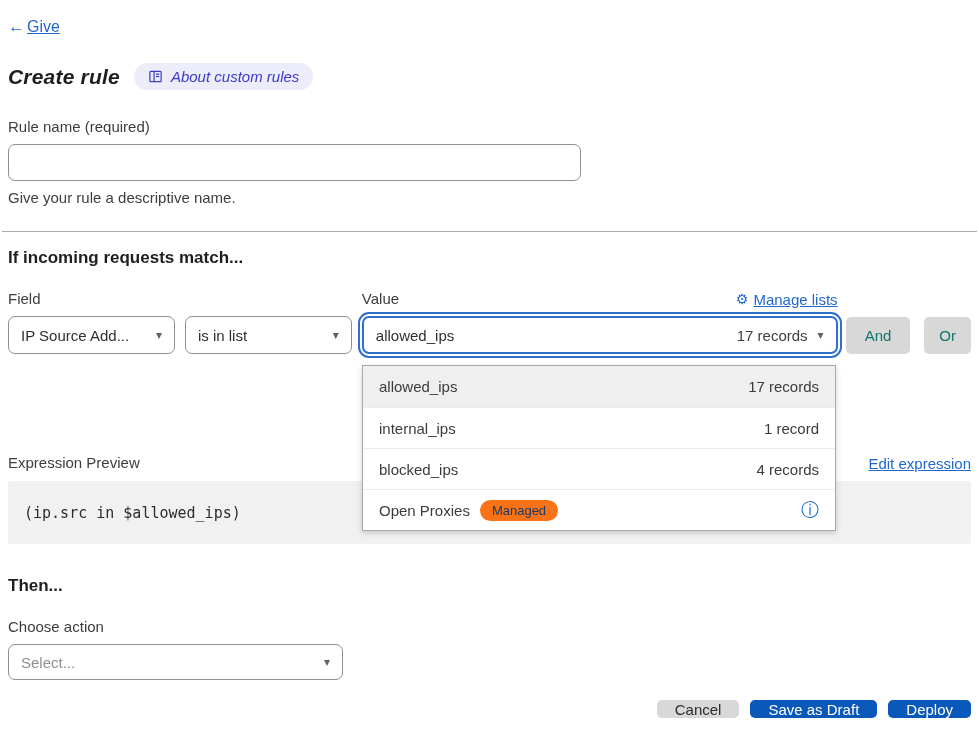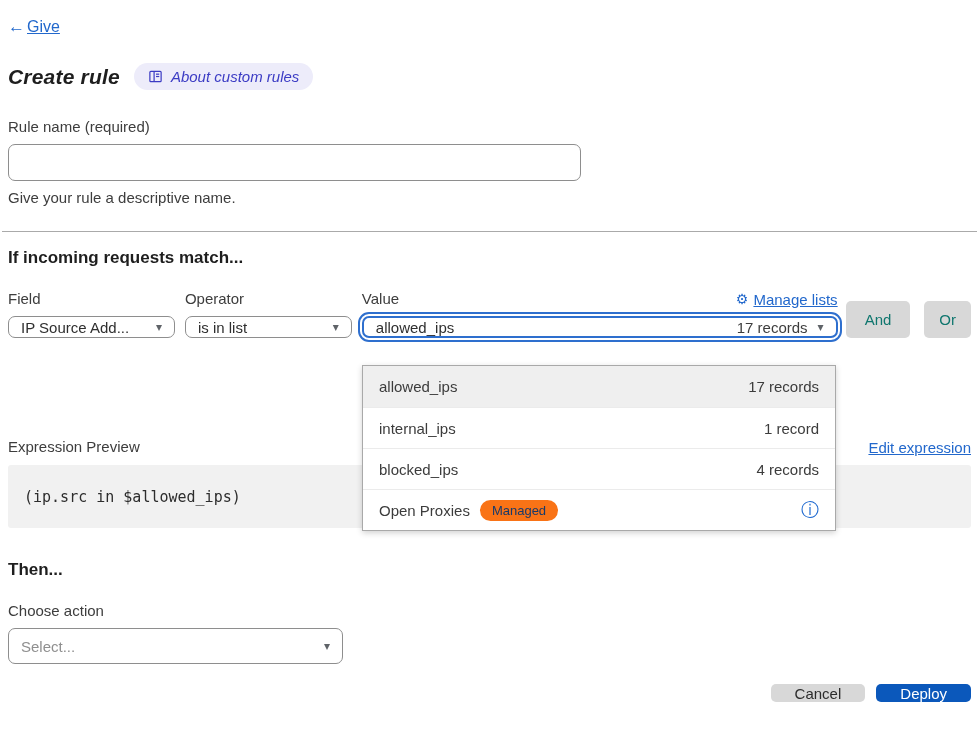--- a/index.html
+++ b/index.html
@@ -31,21 +31,21 @@
   .match-heading { margin-top:16px; }
 
   
   .builder { position:relative; margin-top:22px; }
   .cond-grid { display:flex; align-items:flex-end; }
   .col { display:flex; flex-direction:column; }
   .field-col { width:167px; }
   .op-col { width:167px; margin-left:10px; }
   .value-col { width:476px; margin-left:10px; }
   .col-label-row { margin-bottom:8px; height:18px; display:flex; justify-content:space-between; align-items:center; }
-  .select { height:22px; width:100%; border:1px solid #8e8e8e; border-radius:7px; background:#fff; display:flex; align-items:center; justify-content:space-between; padding:0 12px; font-size:15px; color:#2f2f2f; font-family:inherit; cursor:pointer; text-align:left; }
+  .select { height:38px; width:100%; border:1px solid #8e8e8e; border-radius:7px; background:#fff; display:flex; align-items:center; justify-content:space-between; padding:0 12px; font-size:15px; color:#2f2f2f; font-family:inherit; cursor:pointer; text-align:left; }
   .chevron { color:#5f6368; font-size:12px; margin-left:10px; flex:none; }
   .value-select { border:2px solid #2e6fce; outline:2px solid #2e6fce; outline-offset:2px; }
   .value-right { display:flex; align-items:center; color:#3d3d3d; }
   .manage-link { color:#2268cc; font-size:15px; display:inline-flex; align-items:center; gap:5px; text-decoration:none; cursor:pointer; }
   .manage-text { text-decoration:underline; }
   .gear-icon { font-size:14px; text-decoration:none; }
   .conj { display:flex; align-items:center; align-self:flex-end; height:38px; }
   .conj-btn { height:37px; background:#d8d8d8; border:none; border-radius:5px; font-size:15px; color:#0f766e; font-family:inherit; cursor:pointer; }
   .and-btn { margin-left:8px; padding:0 19px; }
   .or-btn { margin-left:14px; padding:0 15px; }
@@ -64,21 +64,21 @@
   .expr-box { margin-top:9px; background:#f1f1f1; border-radius:3px; height:63px; display:flex; align-items:center; padding:0 16px; font-family:"DejaVu Sans Mono", monospace; font-size:15px; color:#2d2d2d; }
 
   
   .then-heading { margin-top:32px; }
   .choose-label { margin-top:22px; }
   .action-select { margin-top:8px; width:335px; height:36px; }
   .placeholder { color:#8f8f8f; }
 
   
   .footer { margin-top:20px; display:flex; justify-content:flex-end; gap:11px; }
-  .btn { height:18px; border:none; border-radius:5px; font-size:15px; padding:0 24px; font-family:inherit; cursor:pointer; }
+  .btn { height:18px; border:none; border-radius:5px; font-size:15px; padding:0 18px; font-family:inherit; cursor:pointer; }
   .btn-gray { background:#d8d8d8; color:#2c2c2c; }
   .btn-blue { background:#0b58bb; color:#ffffff; }
 </style>
 </head>
 <body>
 
 <div class="content">
 
   <div class="back-row">
     <a class="back-link">
@@ -117,23 +117,20 @@
         <div class="col-label-row">
           <span class="field-label">Field</span>
         </div>
         <button class="select">
           <span>IP Source Add...</span>
           <span class="chevron">▾</span>
         </button>
       </div>
 
       <div class="col op-col">
-        <div class="col-label-row">
-          <span class="field-label">Operator</span>
-        </div>
         <button class="select">
           <span>is in list</span>
           <span class="chevron">▾</span>
         </button>
       </div>
 
       <div class="col value-col">
         <div class="col-label-row">
           <span class="field-label">Value</span>
           <a class="manage-link">
@@ -195,16 +192,17 @@
 
   <div class="section-heading then-heading">Then...</div>
   <div class="field-label choose-label">Choose action</div>
   <button class="select action-select">
     <span class="placeholder">Select...</span>
     <span class="chevron">▾</span>
   </button>
 
   <div class="footer">
     <button class="btn btn-gray">Cancel</button>
+    <button class="btn btn-blue">Save as Draft</button>
     <button class="btn btn-blue">Deploy</button>
   </div>
 
 </div>
 
 </body></html>

